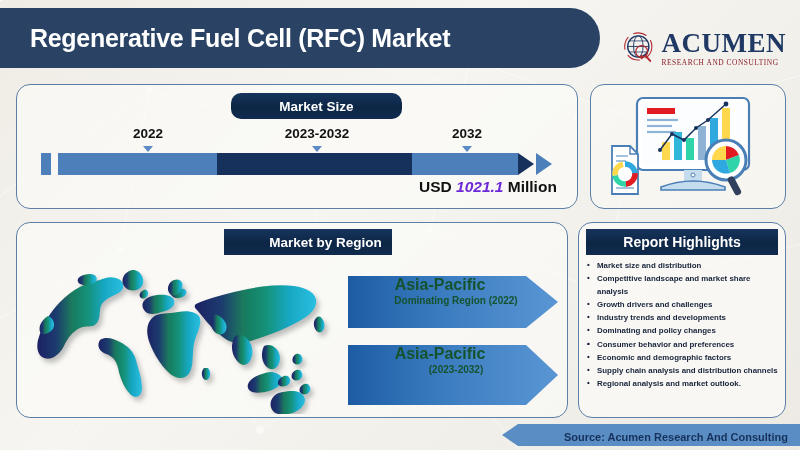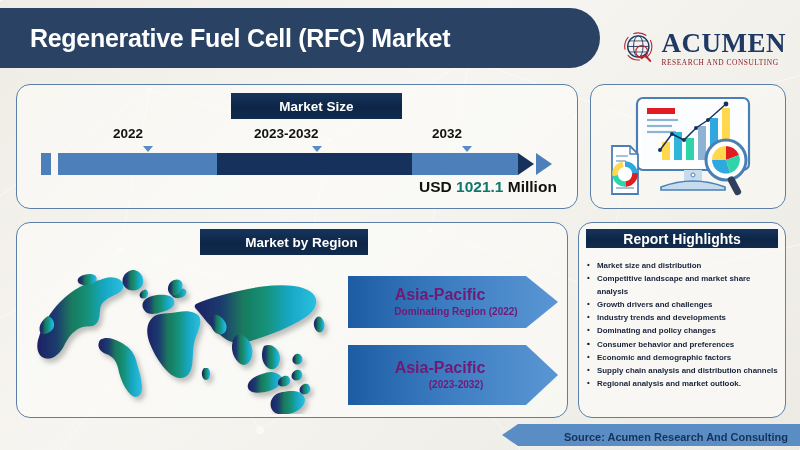--- a/index.html
+++ b/index.html
@@ -78,60 +78,60 @@
                   background: rgba(252,251,248,.72); }
 
   
   .chip {
     position: absolute;
     background: linear-gradient(180deg,#16345c 0%,#0d2646 55%,#102b4e 100%);
     color: #ffffff; font-size: 13.5px; font-weight: bold;
     display: flex; align-items: center; justify-content: center;
     z-index: 5;
   }
-  #chip-market { left: 231px; top: 93px; width: 171px; height: 26px; }
-  #chip-region { left: 200px; top: 229px; width: 168px; height: 26px; padding-left: 35px; }
-  #chip-high   { left: 586px; top: 229px; width: 192px; height: 19px; font-size: 14px; }
+  #chip-market { left: 231px; top: 93px; width: 171px; height: 26px; border-radius: 10px; }
+  #chip-region { left: 224px; top: 229px; width: 168px; height: 26px; padding-left: 35px; }
+  #chip-high   { left: 586px; top: 229px; width: 192px; height: 26px; font-size: 14px; }
 
   
   .tl-years { position: absolute; top: 126px; height: 18px; z-index: 4;
               font-size: 13.5px; font-weight: bold; color: #111; }
-  .tl-year { position: absolute; }
+  .tl-year { position: absolute; text-align: center; }
   .tl-tick {
     position: absolute; top: 146px; width: 0; height: 0;
     border-left: 5px solid transparent; border-right: 5px solid transparent;
     border-top: 6px solid #5b8ac4; z-index: 4;
   }
   .tl-row { position: absolute; left: 0; top: 153px; height: 22px; width: 100%; z-index: 4; }
   .tl-stub { position: absolute; top: 0; height: 22px; background: #4d7fba; }
   .tl-seg  { position: absolute; top: 0; height: 22px; }
   .tl-head {
     position: absolute; top: 0; width: 0; height: 0;
     border-top: 11px solid transparent; border-bottom: 11px solid transparent;
     border-left: 16px solid #16325c;
   }
   .tl-chev {
     position: absolute; top: 0; width: 0; height: 0;
     border-top: 11px solid transparent; border-bottom: 11px solid transparent;
     border-left: 16px solid #4d7fba;
   }
   .tl-stats { position: absolute; top: 178px; z-index: 4;
               font-size: 15.5px; font-weight: bold; color: #111; }
-  .red { color: #0f766e; }
+  .red { color: #6d28d9; font-style: italic; }
 
   
   .illus { position: absolute; left: 606px; top: 90px; width: 166px; height: 114px; z-index: 4; }
 
   
   .worldmap { position: absolute; left: 28px; top: 262px; width: 310px; height: 152px; z-index: 3; }
 
   .arrowbox {
     position: absolute; z-index: 5;
-    color: #701a75; text-align: center;
-    display: flex; flex-direction: column; align-items: center; justify-content: center;
+    color: #14532d; text-align: center;
+    display: flex; flex-direction: column; align-items: center; 
     padding-right: 26px;
   }
   .arrowbox .ab-title { font-size: 16px; font-weight: bold; line-height: 1.15; }
   .arrowbox .ab-sub   { font-size: 10px; font-weight: bold; line-height: 1.3; padding-left: 32px; }
   #arrow-1 { left: 348px; top: 276px; width: 210px; height: 52px; }
   #arrow-2 { left: 348px; top: 345px; width: 210px; height: 60px; }
   .ab-shape { position: absolute; inset: 0; z-index: -1; }
 
   
   .hl-list {

